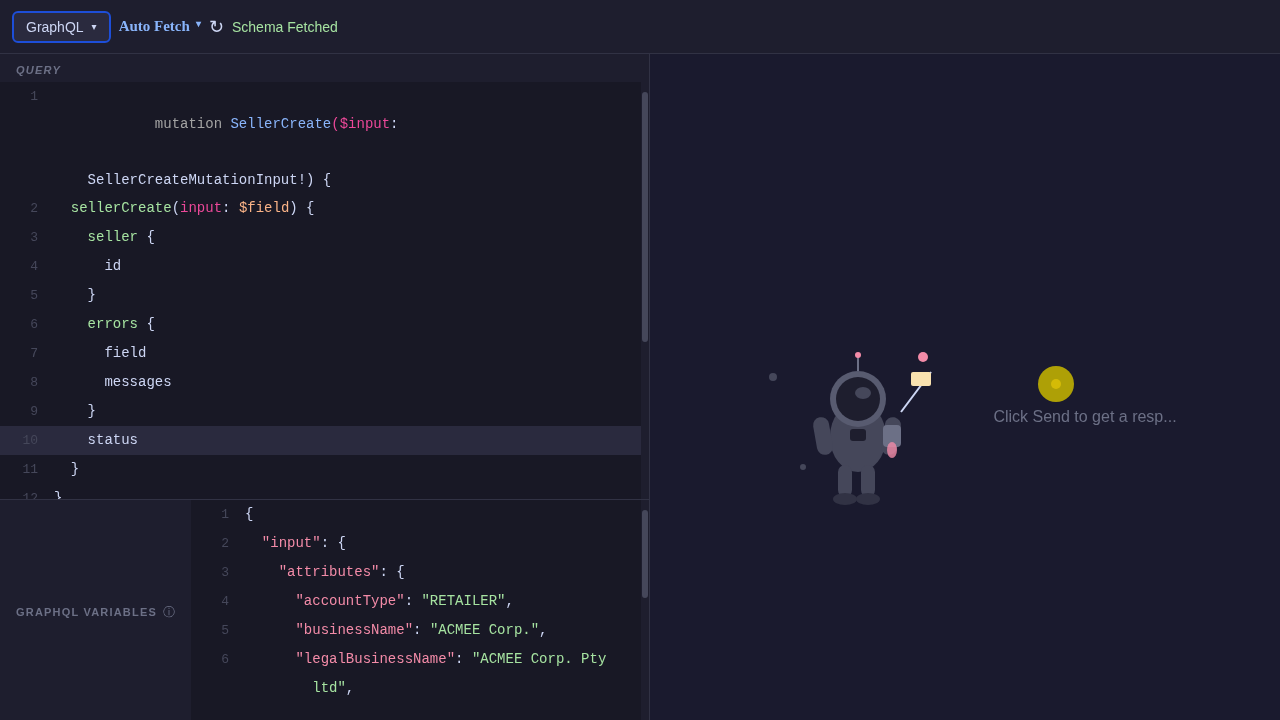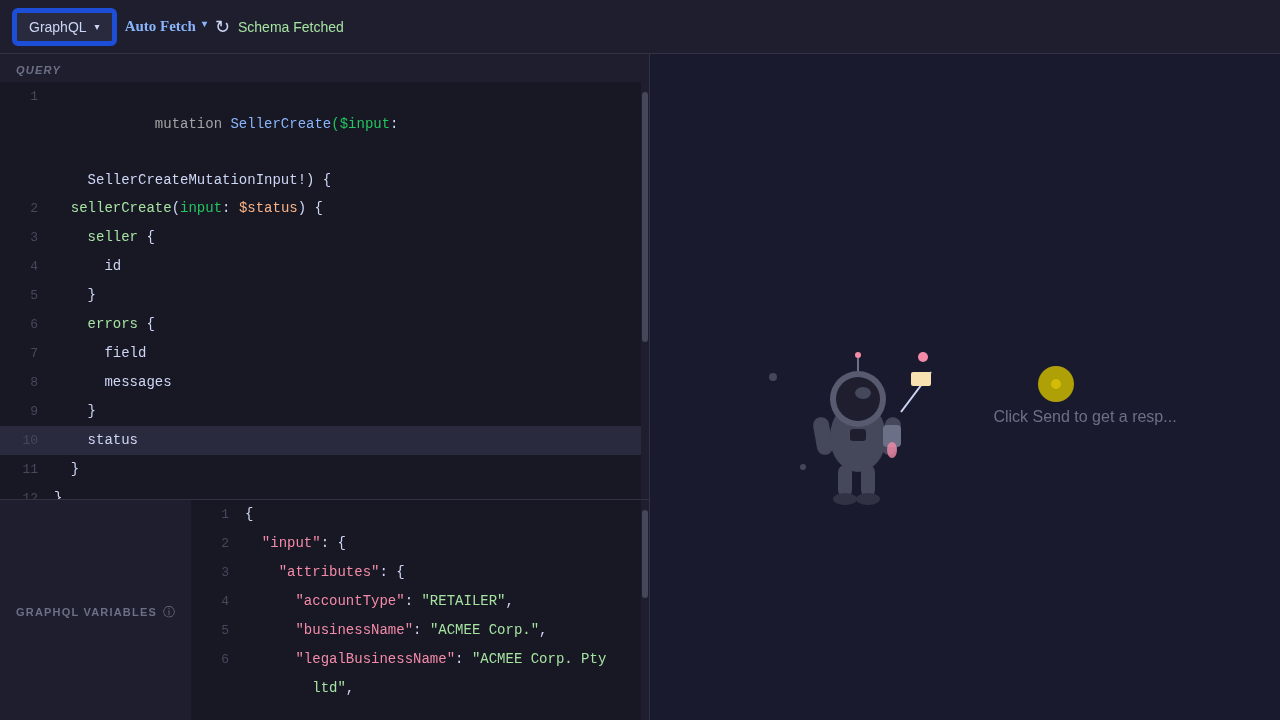--- a/index.html
+++ b/index.html
@@ -23,21 +23,21 @@
       padding: 8px 12px;
       gap: 8px;
       height: 54px;
       flex-shrink: 0;
     }
 
     .graphql-dropdown {
       display: flex;
       align-items: center;
       background: #2a2a3e;
-      border: 5px solid #1d4ed8;
+      border: 2px solid #1d4ed8;
       border-radius: 6px;
       padding: 6px 12px;
       color: #cdd6f4;
       font-size: 14px;
       font-family: sans-serif;
       gap: 8px;
       cursor: pointer;
     }
 
     .graphql-dropdown .chevron {
@@ -146,21 +146,21 @@
     }
 
     .code-text {
       color: #cdd6f4;
       white-space: pre;
     }
 
     
     .kw-mutation { color: #a3a3a3; }
     .kw-name { color: #89b4fa; }
-    .kw-param { color: #22c55e; }
+    .kw-param { color: #ec4899; }
     .kw-var { color: #fab387; }
     .kw-field { color: #a6e3a1; }
 
     
     .scrollbar-v {
       position: absolute;
       right: 0;
       top: 0;
       width: 8px;
       height: 100%;
@@ -310,21 +310,21 @@
           <span class="code-text">
             <span class="kw-mutation">mutation </span><span class="kw-name">SellerCreate</span><span class="kw-param">($input</span><span>:</span>
           </span>
         </div>
         <div class="code-line">
           <span class="line-num"></span>
           <span class="code-text">    SellerCreateMutationInput!) {</span>
         </div>
         <div class="code-line">
           <span class="line-num">2</span>
-          <span class="code-text">  <span class="kw-field">sellerCreate</span>(<span class="kw-param">input</span>: <span class="kw-var">$status</span>) {</span>
+          <span class="code-text">  <span class="kw-field">sellerCreate</span>(<span class="kw-param">input</span>: <span class="kw-var">$field</span>) {</span>
         </div>
         <div class="code-line">
           <span class="line-num">3</span>
           <span class="code-text">    <span class="kw-field">seller</span> {</span>
         </div>
         <div class="code-line">
           <span class="line-num">4</span>
           <span class="code-text">      id</span>
         </div>
         <div class="code-line">

